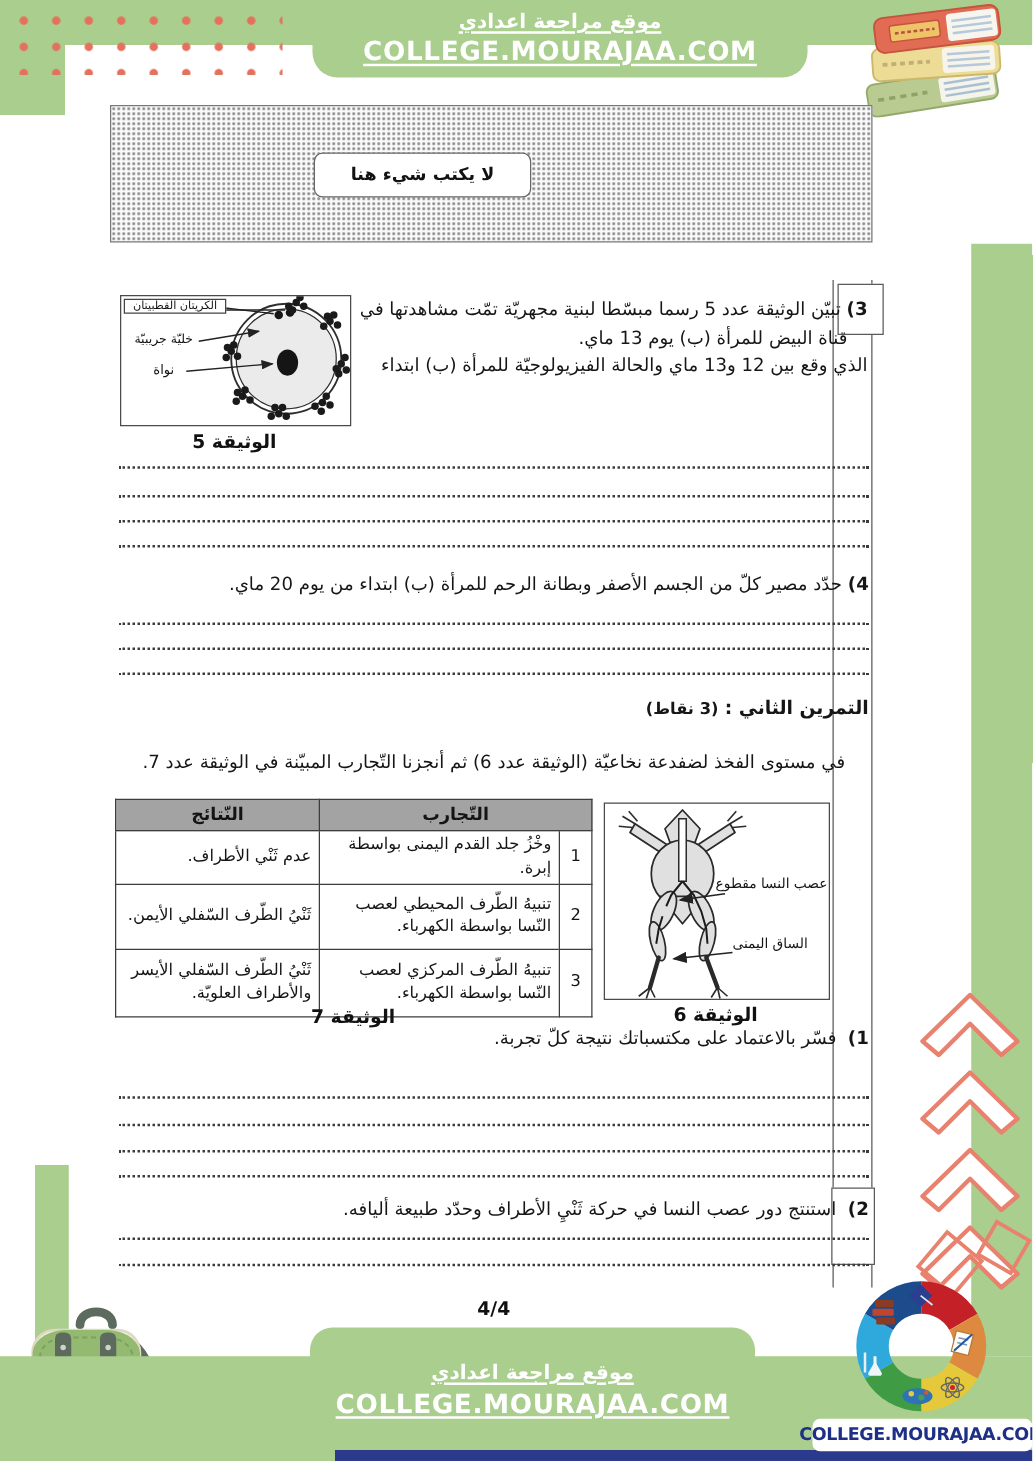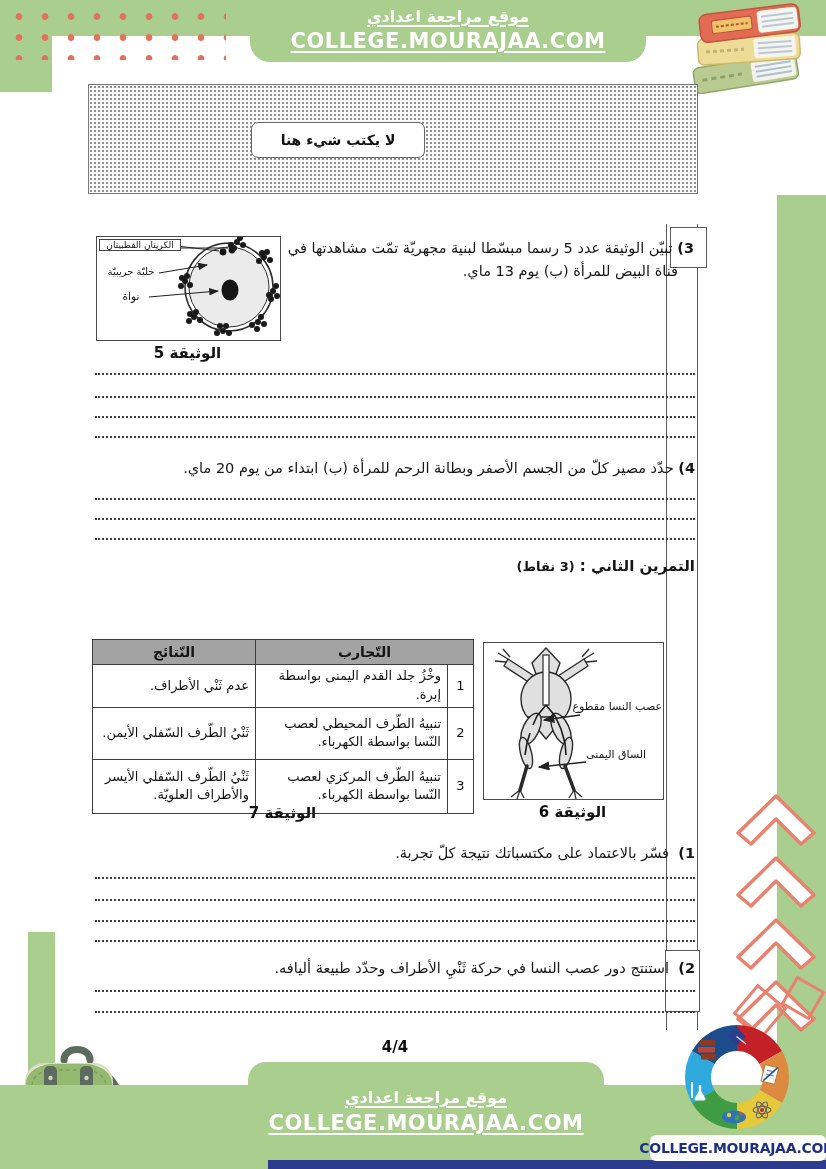--- a/index.html
+++ b/index.html
@@ -90,20 +90,21 @@
     <div class="abs" style="left:162px;top:37px;width:172px;height:34px;background:#fff;border:1.3px solid #666;border-radius:7px;display:flex;align-items:center;justify-content:center;font-weight:bold;font-size:14px;color:#111;">لا يكتب شيء هنا</div>
   </div>
 
   <div class="abs marginline" style="left:666px;top:224px;width:30px;height:806px;"></div>
   <div class="abs scorebox" style="left:670px;top:227px;width:35px;height:39px;"></div>
   <div class="abs scorebox" style="left:665px;top:950px;width:33px;height:60px;"></div>
 
   <div class="abs ar nw" style="left:296px;top:237px;width:398px;font-size:14.5px;line-height:22.5px;">
     <div><span class="b">3)</span> <span>تبيّن الوثيقة عدد 5 رسما مبسّطا لبنية مجهريّة تمّت مشاهدتها في</span></div>
     <div style="padding-right:16px;">قناة البيض للمرأة (ب) يوم 13 ماي.</div>
+    <div>الذي وقع بين 12 و13 ماي والحالة الفيزيولوجيّة للمرأة (ب) ابتداء</div>
   </div>
 
   <div class="abs figframe" style="left:96px;top:236px;width:183px;height:103px;">
     <svg width="183" height="103" viewBox="0 0 183 103">
       <defs>
         <marker id="ah" markerWidth="9" markerHeight="7" refX="8" refY="3.5" orient="auto">
             <path d="M0,0 L9,3.5 L0,7 Z" fill="#222"></path>
           </marker>
       </defs>
       <circle cx="132" cy="50" r="44" fill="none" stroke="#2e2e2e" stroke-width="1.5"></circle>
@@ -181,20 +182,21 @@
   <div class="abs ar nw" style="left:95px;top:460px;width:600px;font-size:14.5px;">
     <span class="b">4)</span> <span>حدّد مصير كلّ من الجسم الأصفر وبطانة الرحم للمرأة (ب) ابتداء من يوم 20 ماي.</span>
   </div>
   <div class="dl" style="left:95px;top:498px;width:600px;"></div>
   <div class="dl" style="left:95px;top:518px;width:600px;"></div>
   <div class="dl" style="left:95px;top:538px;width:600px;"></div>
 
   <div class="abs ar nw" style="left:95px;top:556px;width:600px;">
     <span class="b" style="font-size:15px;">التمرين الثاني :</span> <span class="b" style="font-size:13px;">(3 نقاط)</span>
   </div>
+  <div class="abs ar nw" style="left:95px;top:602px;width:600px;font-size:14.5px;text-align:center;">في مستوى الفخذ لضفدعة نخاعيّة (الوثيقة عدد 6) ثم أنجزنا التّجارب المبيّنة في الوثيقة عدد 7.</div>
 
   <div class="abs" style="left:92px;top:639px;width:381px;">
     <table class="doc">
       <colgroup>
           <col style="width:26px;">
           <col style="width:192px;">
           <col style="width:163px;">
         </colgroup>
       <tbody>
           <tr style="height:24px;">
@@ -262,21 +264,21 @@
       <path d="M46,90 L43,100 L41,112" stroke="#1c1c1c" stroke-width="1.6" fill="none"></path>
       <path d="M62,62 L71,73 L77,86 L81,100 L82,112" stroke="#1c1c1c" stroke-width="1.6" fill="none"></path>
       <line x1="96" y1="72" x2="60" y2="77" stroke="#222" stroke-width="1.3" marker-end="url(#ah2)"></line>
       <line x1="102" y1="119" x2="55" y2="124" stroke="#222" stroke-width="1.3" marker-end="url(#ah2)"></line>
     </svg>
     <div class="lbl nw" style="left:94px;top:58px;width:84px;font-size:11px;text-align:right;">عصب النسا مقطوع</div>
     <div class="lbl nw" style="left:102px;top:106px;width:76px;font-size:11px;text-align:left;">الساق اليمنى</div>
   </div>
   <div class="cap" style="left:483px;top:803px;width:179px;">الوثيقة 6</div>
 
-  <div class="abs ar nw" style="left:95px;top:845px;width:600px;font-size:14.5px;">
+  <div class="abs ar nw" style="left:95px;top:823px;width:600px;font-size:14.5px;">
     <span class="b">1)</span>&nbsp; <span>فسّر بالاعتماد على مكتسباتك نتيجة كلّ تجربة.</span>
   </div>
   <div class="dl" style="left:95px;top:877px;width:600px;"></div>
   <div class="dl" style="left:95px;top:899px;width:600px;"></div>
   <div class="dl" style="left:95px;top:920px;width:600px;"></div>
   <div class="dl" style="left:95px;top:940px;width:600px;"></div>
 
   <div class="abs ar nw" style="left:95px;top:960px;width:600px;font-size:14.5px;">
     <span class="b">2)</span>&nbsp; <span>استنتج دور عصب النسا في حركة ثَنْيِ الأطراف وحدّد طبيعة أليافه.</span>
   </div>

